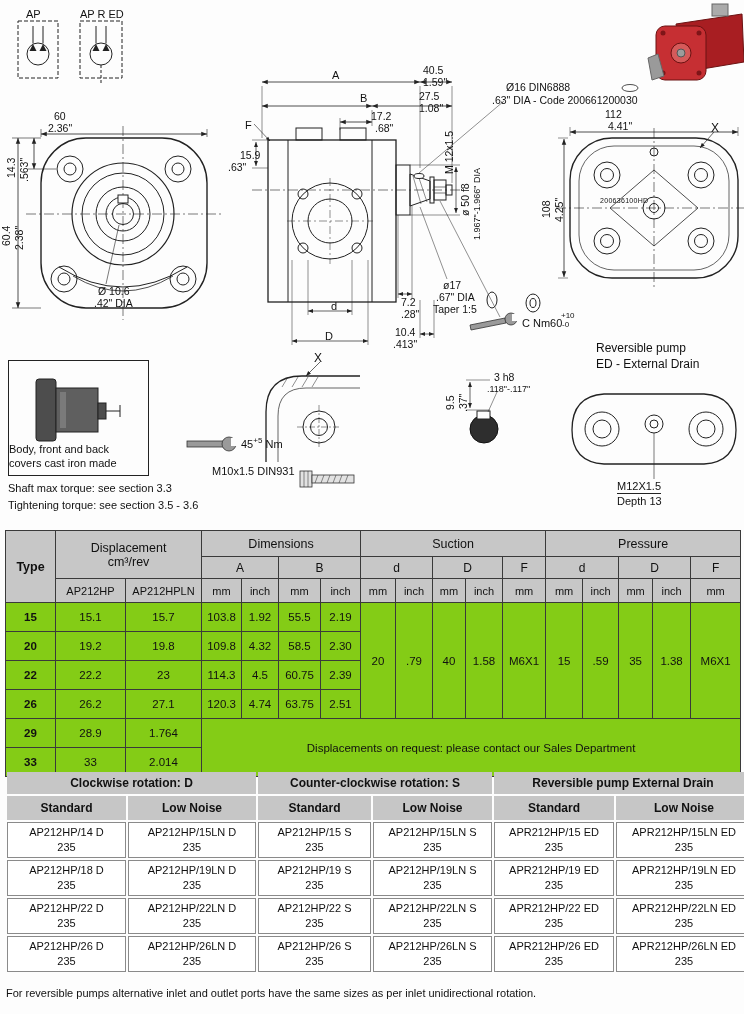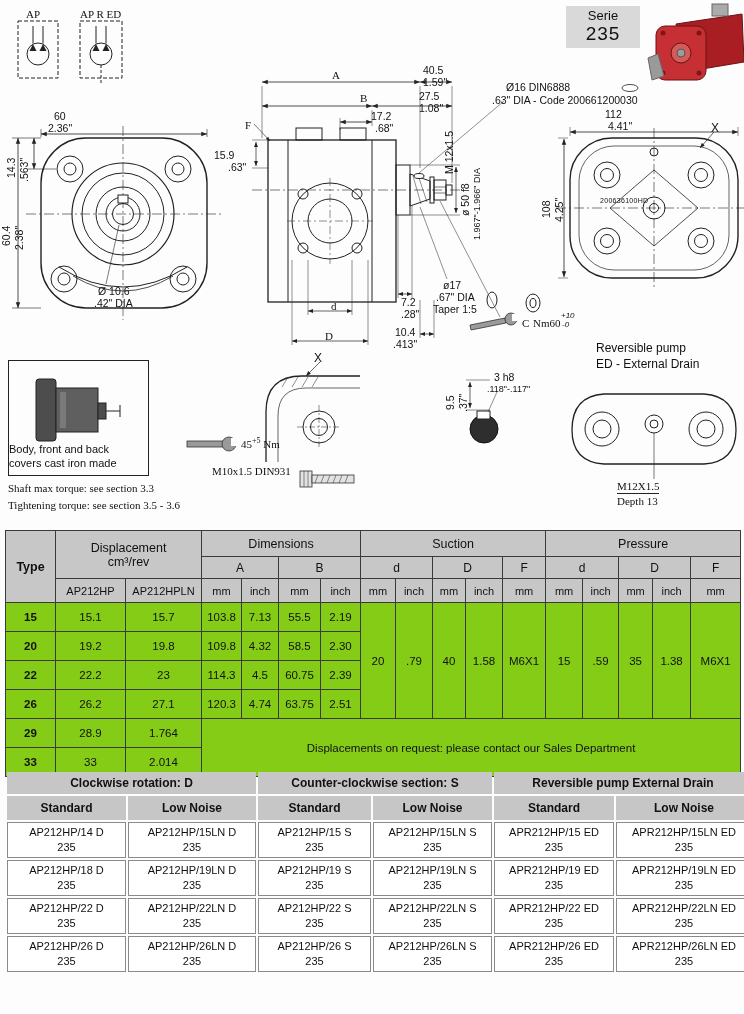--- a/index.html
+++ b/index.html
@@ -1,21 +1,21 @@
 <!DOCTYPE html>
 <html><head>
 <meta charset="utf-8">
 <style>
   * { margin:0; padding:0; box-sizing:border-box; }
   body { font-family:"Liberation Sans", sans-serif; background:#fff; color:#111; }
   .page { position:relative; width:744px; height:1014px; background:#fdfdfd; overflow:hidden; }
   .art { position:absolute; left:0; top:0; }
   .lbl { position:absolute; font-size:10.5px; line-height:1.1; white-space:nowrap; color:#111; }
   .vtext { transform:rotate(-90deg); transform-origin:0 0; }
-  .f8 { font-size:8px;font-style:italic; } .f9 { font-size:9px; } .f11 { font-size:11px;font-family:Liberation Serif, serif; } .f12 { font-size:12px; } .f7 { font-size:7px; letter-spacing:.3px; }
+  .f8 { font-size:8px; } .f9 { font-size:9px; } .f11 { font-size:11px; } .f12 { font-size:12px; } .f7 { font-size:7px; letter-spacing:.3px; }
   .serie-box { position:absolute; left:566px; top:6px; width:74px; height:42px; background:#d9d9d9; text-align:center; }
   .serie-word { font-size:13px; padding-top:2px; }
   .serie-num { font-size:19px; letter-spacing:1px; }
   .material-box { position:absolute; left:8px; top:360px; width:141px; height:116px; border:1.5px solid #222; }
   .mat-line { position:absolute; left:0; right:0; text-align:left; font-size:11px; }
   .main-table { position:absolute; left:5px; top:530px; width:735px; border-collapse:collapse; table-layout:fixed; font-size:11.5px; }
   .main-table th, .main-table td { border:1px solid #3a3a3a; text-align:center; vertical-align:middle; padding:1px 2px; overflow:hidden; }
   .main-table th { background:#c7c7c7; font-weight:normal; font-size:11px; }
   .main-table .hrow1 th { font-size:12.5px; height:26px; }
   .main-table .hrow2 th { height:22px; font-size:12px; }
@@ -248,44 +248,40 @@
         <circle cx="706" cy="429" r="9"></circle>
       <circle cx="654" cy="424" r="9"></circle>
         <circle cx="654" cy="424" r="4"></circle>
       <line x1="654" y1="433" x2="654" y2="479" stroke-width="0.6"></line>
     </g>
   </svg>
 
   <div class="lbl f11" style="left:26px;top:8px">AP</div>
   <div class="lbl f11" style="left:80px;top:8px">AP R ED</div>
 
-  <div class="serie-box">
-    <div class="serie-word">Serie</div>
-    <div class="serie-num">235</div>
-  </div>
 
   <div class="lbl" style="left:54px;top:111px">60</div>
   <div class="lbl" style="left:48px;top:123px">2.36"</div>
   <div class="lbl vtext" style="left:6px;top:178px">14.3</div>
   <div class="lbl vtext" style="left:19px;top:182px">.563"</div>
   <div class="lbl vtext" style="left:1px;top:246px">60.4</div>
   <div class="lbl vtext" style="left:14px;top:250px">2.38"</div>
   <div class="lbl" style="left:98px;top:286px">Ø 10.6</div>
   <div class="lbl" style="left:94px;top:298px">.42" DIA</div>
 
   <div class="lbl f11" style="left:332px;top:69px">A</div>
   <div class="lbl" style="left:423px;top:65px">40.5</div>
   <div class="lbl" style="left:423px;top:77px">1.59"</div>
   <div class="lbl f11" style="left:360px;top:92px">B</div>
   <div class="lbl" style="left:419px;top:91px">27.5</div>
   <div class="lbl" style="left:419px;top:103px">1.08"</div>
   <div class="lbl" style="left:371px;top:111px">17.2</div>
   <div class="lbl" style="left:375px;top:123px">.68"</div>
   <div class="lbl f11" style="left:245px;top:119px">F</div>
-  <div class="lbl" style="left:214px;top:150px">15.9</div>
+  <div class="lbl" style="left:240px;top:150px">15.9</div>
   <div class="lbl" style="left:228px;top:162px">.63"</div>
   <div class="lbl vtext" style="left:444px;top:174px">M 12x1.5</div>
   <div class="lbl" style="left:506px;top:82px">Ø16 DIN6888</div>
   <div class="lbl" style="left:492px;top:95px">.63" DIA - Code 200661200030</div>
   <div class="lbl vtext" style="left:460px;top:216px">ø 50 f8</div>
   <div class="lbl vtext f9" style="left:473px;top:240px">1.967"-1.966" DIA</div>
   <div class="lbl" style="left:443px;top:280px">ø17</div>
   <div class="lbl" style="left:436px;top:292px">.67" DIA</div>
   <div class="lbl" style="left:433px;top:304px">Taper 1:5</div>
   <div class="lbl" style="left:401px;top:297px">7.2</div>
@@ -386,21 +382,21 @@
         <th>inch</th>
         <th>mm</th>
       </tr>
     </thead>
     <tbody>
       <tr>
         <td class="bold">15</td>
         <td>15.1</td>
         <td>15.7</td>
         <td>103.8</td>
-        <td>7.13</td>
+        <td>1.92</td>
         <td>55.5</td>
         <td>2.19</td>
         <td rowspan="4">20</td>
         <td rowspan="4">.79</td>
         <td rowspan="4">40</td>
         <td rowspan="4">1.58</td>
         <td rowspan="4">M6X1</td>
         <td rowspan="4">15</td>
         <td rowspan="4">.59</td>
         <td rowspan="4">35</td>
@@ -453,21 +449,21 @@
       <col style="width:119px">
         <col style="width:128px">
         <col style="width:113px">
       <col style="width:119px">
         <col style="width:120px">
         <col style="width:136px">
     </colgroup>
     <thead>
       <tr>
         <th colspan="2">Clockwise rotation: D</th>
-        <th colspan="2">Counter-clockwise section: S</th>
+        <th colspan="2">Counter-clockwise rotation: S</th>
         <th colspan="2">Reversible pump External Drain</th>
       </tr>
       <tr class="sub">
         <th>Standard</th>
         <th>Low Noise</th>
         <th>Standard</th>
         <th>Low Noise</th>
         <th>Standard</th>
         <th>Low Noise</th>
       </tr>
@@ -573,14 +569,15 @@
             <div>235</div>
           </td>
         <td>
             <div>APR212HP/26LN ED</div>
             <div>235</div>
           </td>
       </tr>
     </tbody>
   </table>
 
+  <div class="lbl f11" style="left:6px;top:987px">For reversible pumps alternative inlet and outlet ports have the same sizes as per inlet unidirectional rotation.</div>
 
 </div>
 
 </body></html>

